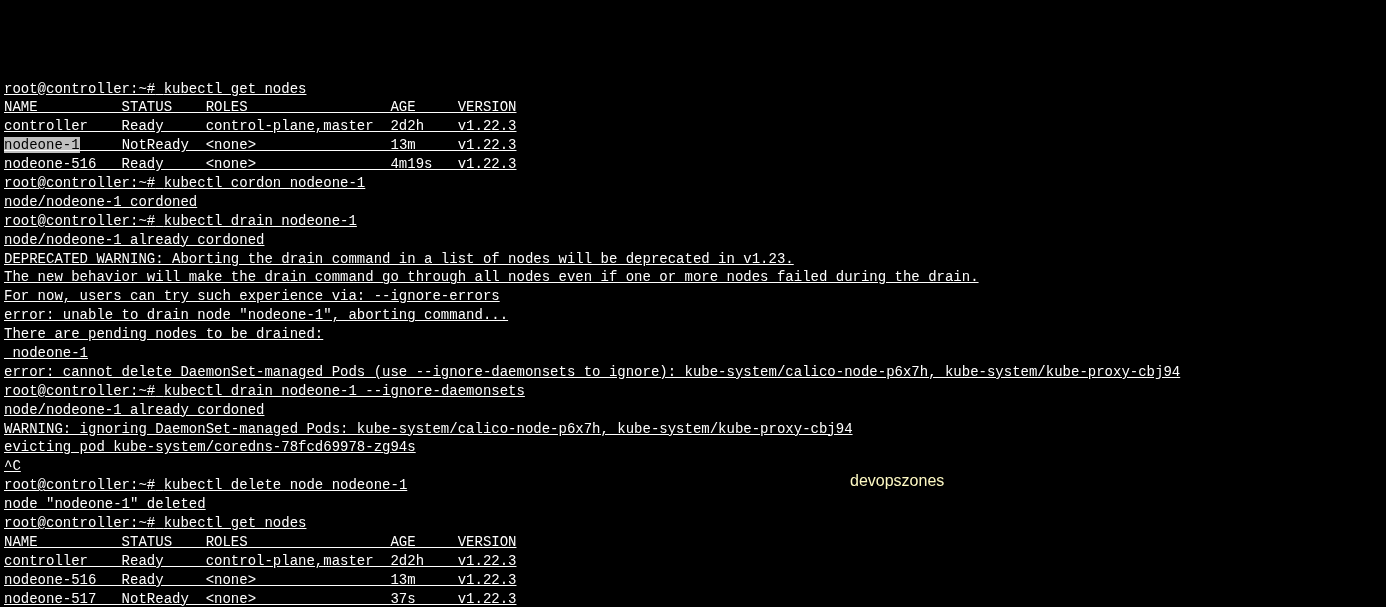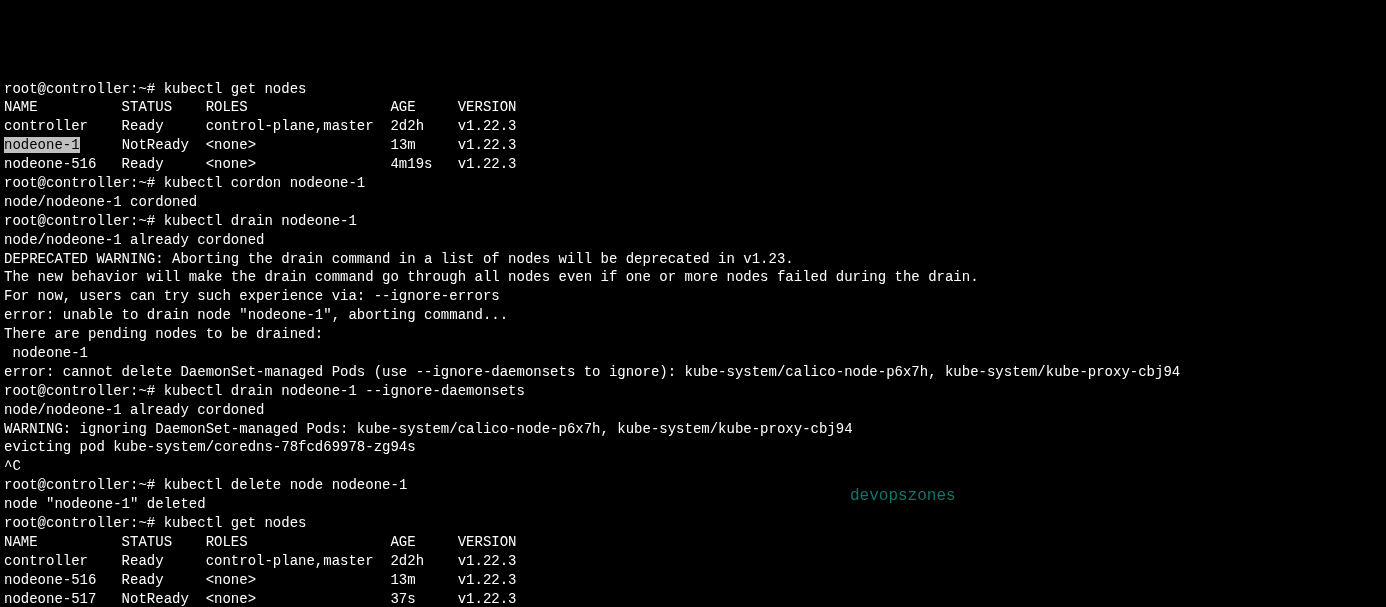--- a/index.html
+++ b/index.html
@@ -14,33 +14,33 @@
       font-size: 14px;
       line-height: 1.35;
       padding: 4px;
       width: 1386px;
       height: 607px;
       overflow: hidden;
       white-space: pre;
     }
     .line {
       display: block;
+      text-decoration: underline;
     }
     .highlighted {
       background: #c0c0c0;
       color: #000000;
     }
     .watermark {
-      color: #0f766e;
-      font-family: Liberation Mono, monospace;
+      color: #fef9c3;
+      font-family: Liberation Sans, sans-serif;
       font-size: 16px;
       position: absolute;
       top: 470px;
       left: 850px;
-      margin-top: 16px;
     }
   </style>
 </head>
 <body>
 
 
 
 <div id="terminal"><span class="line"><span>root@controller:~#</span> <span>kubectl get nodes</span></span><span class="line">NAME          STATUS    ROLES                 AGE     VERSION</span><span class="line">controller    Ready     control-plane,master  2d2h    v1.22.3</span><span class="line"><span class="highlighted">nodeone-1</span>     NotReady  &lt;none&gt;                13m     v1.22.3</span><span class="line">nodeone-516   Ready     &lt;none&gt;                4m19s   v1.22.3</span><span class="line"><span>root@controller:~#</span> <span>kubectl cordon nodeone-1</span></span><span class="line">node/nodeone-1 cordoned</span><span class="line"><span>root@controller:~#</span> <span>kubectl drain nodeone-1</span></span><span class="line">node/nodeone-1 already cordoned</span><span class="line">DEPRECATED WARNING: Aborting the drain command in a list of nodes will be deprecated in v1.23.</span><span class="line">The new behavior will make the drain command go through all nodes even if one or more nodes failed during the drain.</span><span class="line">For now, users can try such experience via: --ignore-errors</span><span class="line">error: unable to drain node "nodeone-1", aborting command...</span><span class="line"></span><span class="line">There are pending nodes to be drained:</span><span class="line"> nodeone-1</span><span class="line">error: cannot delete DaemonSet-managed Pods (use --ignore-daemonsets to ignore): kube-system/calico-node-p6x7h, kube-system/kube-proxy-cbj94</span><span class="line"><span>root@controller:~#</span> <span>kubectl drain nodeone-1 --ignore-daemonsets</span></span><span class="line">node/nodeone-1 already cordoned</span><span class="line">WARNING: ignoring DaemonSet-managed Pods: kube-system/calico-node-p6x7h, kube-system/kube-proxy-cbj94</span><span class="line">evicting pod kube-system/coredns-78fcd69978-zg94s</span><span class="line"></span><span class="line">^C</span><span class="line"><span>root@controller:~#</span> <span>kubectl delete node nodeone-1</span></span><span class="line">node "nodeone-1" deleted</span><span class="line"><span>root@controller:~#</span> <span>kubectl get nodes</span></span><span class="line">NAME          STATUS    ROLES                 AGE     VERSION</span><span class="line">controller    Ready     control-plane,master  2d2h    v1.22.3</span><span class="line">nodeone-516   Ready     &lt;none&gt;                13m     v1.22.3</span><span class="line">nodeone-517   NotReady  &lt;none&gt;                37s     v1.22.3</span></div>
 <div class="watermark">devopszones</div>
 

